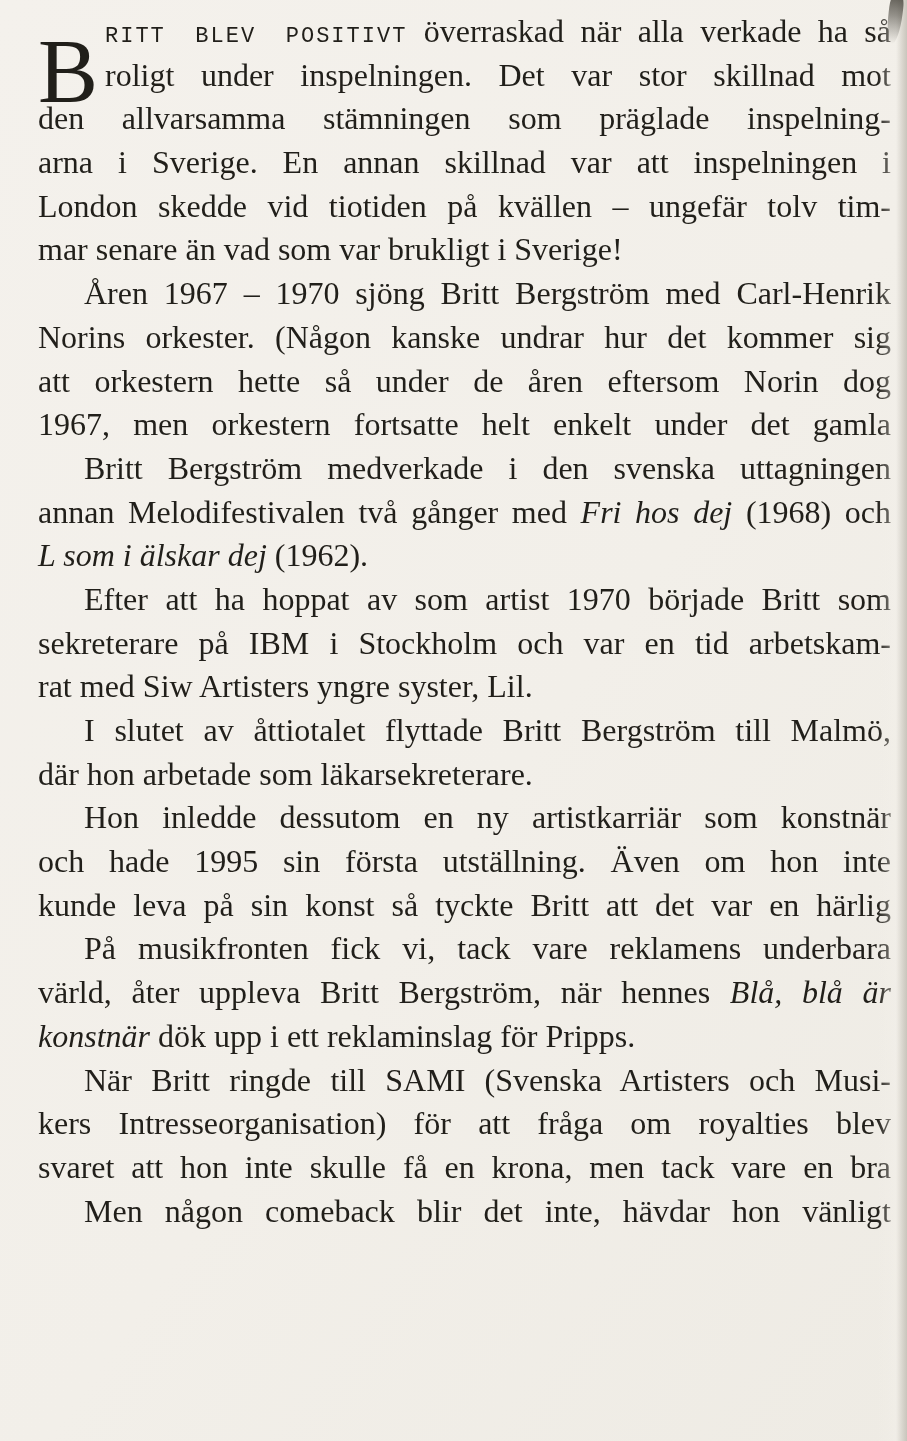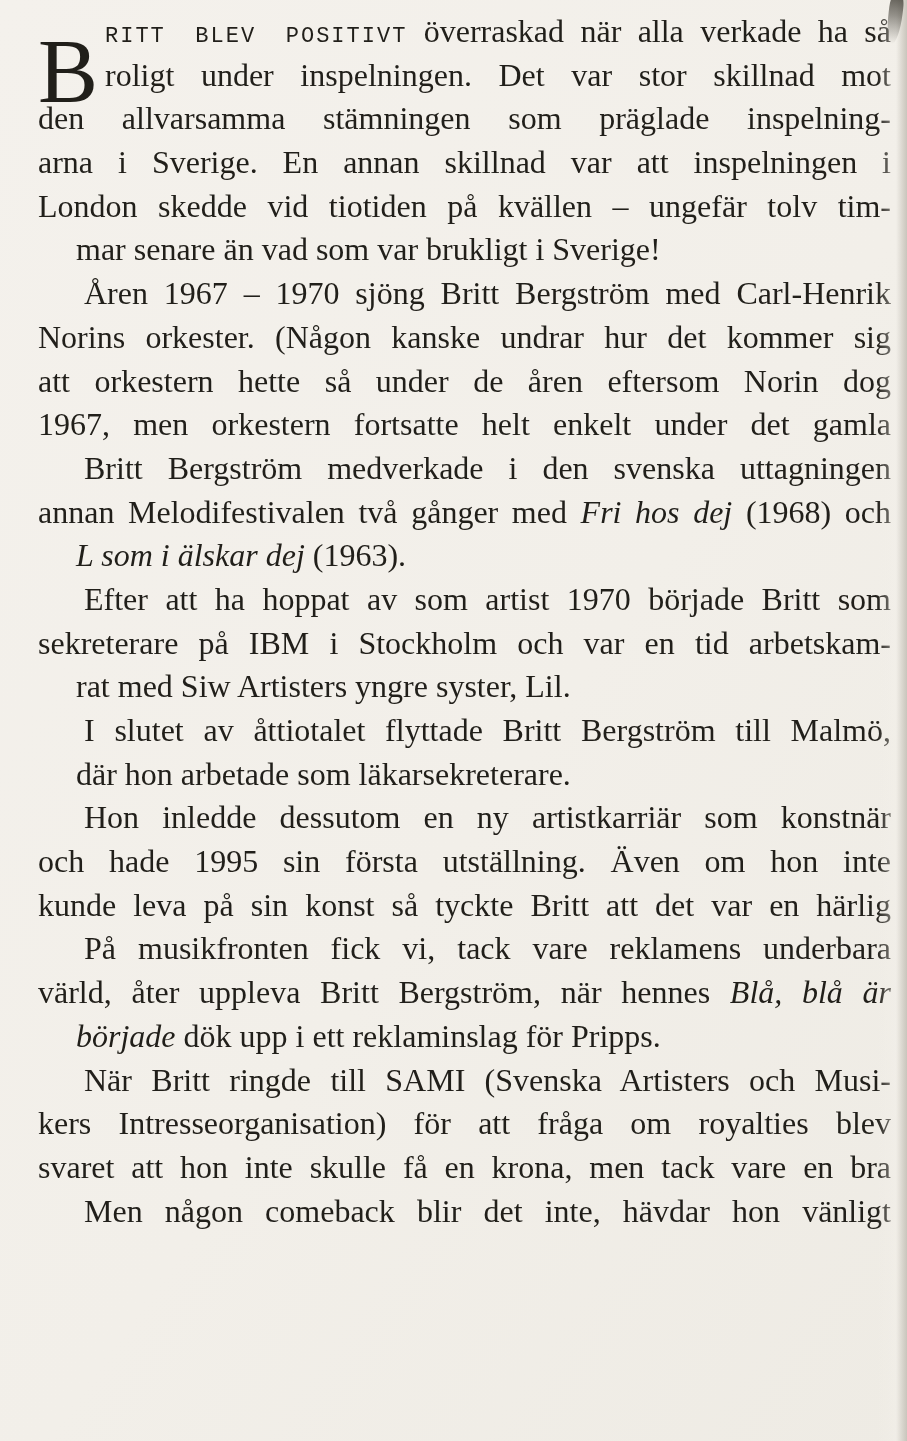--- a/index.html
+++ b/index.html
@@ -25,21 +25,21 @@
     z-index:1;
   }
   .line{
     position:relative;
     height:43.7px;line-height:43.7px;
     text-align:justify;
     text-align-last:justify;
     white-space:normal;
     box-sizing:border-box;
   }
-  .line.last{text-align-last:left;margin-left:38px;}
+  .line.last{text-align-last:left;}
   .line.indent{text-indent:46px;}
   .line.dc{margin-left:67px;}
   .seg-smallcaps{font-variant:small-caps;letter-spacing:2px;font-family:Liberation Mono, monospace;}
   .seg-italic{font-style:italic;}
   .dropcap{
     position:absolute;left:0;top:17px;
     font-size:90px;line-height:1;
     color:var(--ink);
     z-index:1;
   }
@@ -74,32 +74,32 @@
       <div class="line"><span class="seg-normal">den allvarsamma stämningen som präglade inspelning-</span></div>
       <div class="line"><span class="seg-normal">arna i Sverige. En annan skillnad var att inspelningen i</span></div>
       <div class="line"><span class="seg-normal">London skedde vid tiotiden på kvällen – ungefär tolv tim-</span></div>
       <div class="line last"><span class="seg-normal">mar senare än vad som var brukligt i Sverige!</span></div>
       <div class="line indent"><span class="seg-normal">Åren 1967 – 1970 sjöng Britt Bergström med Carl-Henrik</span></div>
       <div class="line"><span class="seg-normal">Norins orkester. (Någon kanske undrar hur det kommer sig</span></div>
       <div class="line"><span class="seg-normal">att orkestern hette så under de åren eftersom Norin dog</span></div>
       <div class="line"><span class="seg-normal">1967, men orkestern fortsatte helt enkelt under det gamla</span></div>
       <div class="line indent"><span class="seg-normal">Britt Bergström medverkade i den svenska uttagningen</span></div>
       <div class="line"><span class="seg-normal">annan Melodifestivalen två gånger med </span><span class="seg-italic">Fri hos dej</span><span class="seg-normal"> (1968) och</span></div>
-      <div class="line last"><span class="seg-italic">L som i älskar dej</span><span class="seg-normal"> (1963).</span></div>
+      <div class="line last"><span class="seg-italic">L som i älskar dej</span><span class="seg-normal"> (1962).</span></div>
       <div class="line indent"><span class="seg-normal">Efter att ha hoppat av som artist 1970 började Britt som</span></div>
       <div class="line"><span class="seg-normal">sekreterare på IBM i Stockholm och var en tid arbetskam-</span></div>
       <div class="line last"><span class="seg-normal">rat med Siw Artisters yngre syster, Lil.</span></div>
       <div class="line indent"><span class="seg-normal">I slutet av åttiotalet flyttade Britt Bergström till Malmö,</span></div>
       <div class="line last"><span class="seg-normal">där hon arbetade som läkarsekreterare.</span></div>
       <div class="line indent"><span class="seg-normal">Hon inledde dessutom en ny artistkarriär som konstnär</span></div>
       <div class="line"><span class="seg-normal">och hade 1995 sin första utställning. Även om hon inte</span></div>
       <div class="line"><span class="seg-normal">kunde leva på sin konst så tyckte Britt att det var en härlig</span></div>
       <div class="line indent"><span class="seg-normal">På musikfronten fick vi, tack vare reklamens underbara</span></div>
       <div class="line"><span class="seg-normal">värld, åter uppleva Britt Bergström, när hennes </span><span class="seg-italic">Blå, blå är</span></div>
-      <div class="line last"><span class="seg-italic">började</span><span class="seg-normal"> dök upp i ett reklaminslag för Pripps.</span></div>
+      <div class="line last"><span class="seg-italic">konstnär</span><span class="seg-normal"> dök upp i ett reklaminslag för Pripps.</span></div>
       <div class="line indent"><span class="seg-normal">När Britt ringde till SAMI (Svenska Artisters och Musi-</span></div>
       <div class="line"><span class="seg-normal">kers Intresseorganisation) för att fråga om royalties blev</span></div>
       <div class="line"><span class="seg-normal">svaret att hon inte skulle få en krona, men tack vare en bra</span></div>
       <div class="line indent"><span class="seg-normal">Men någon comeback blir det inte, hävdar hon vänligt</span></div>
     </div>
   <div class="right-fade"></div>
   <div class="edge-right"></div>
   <div class="corner-mark"></div>
 </div>
 

